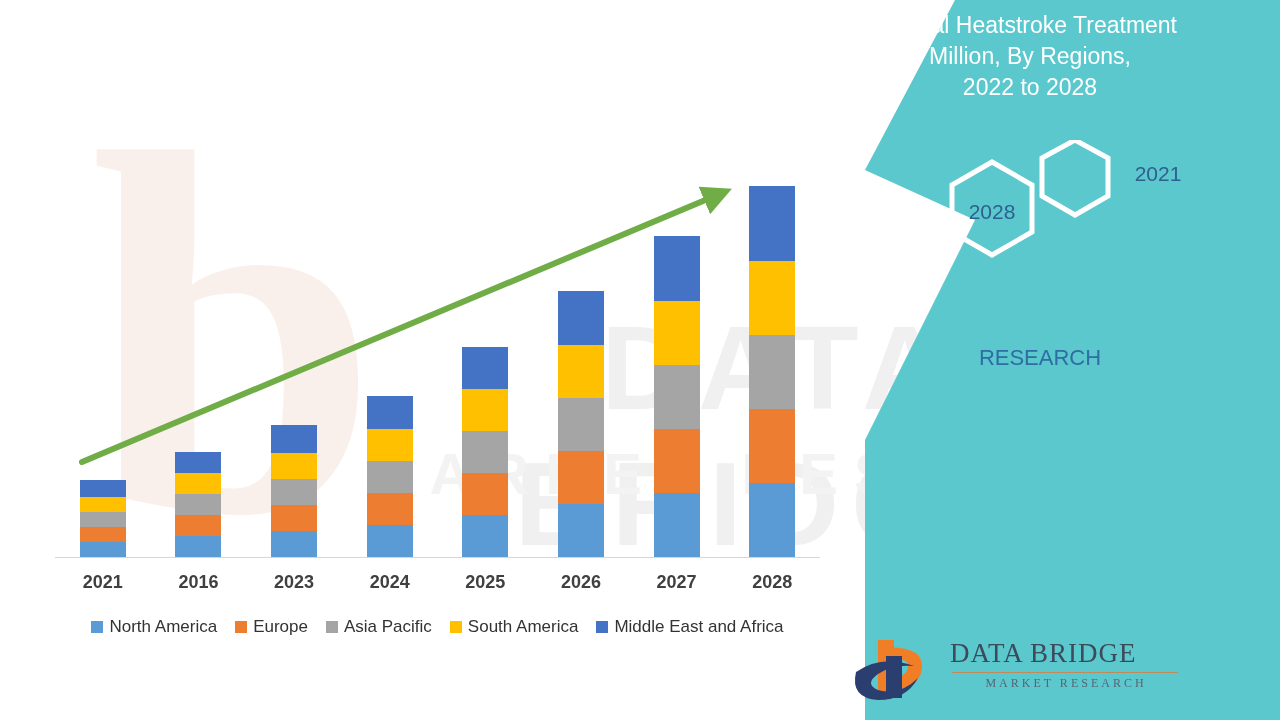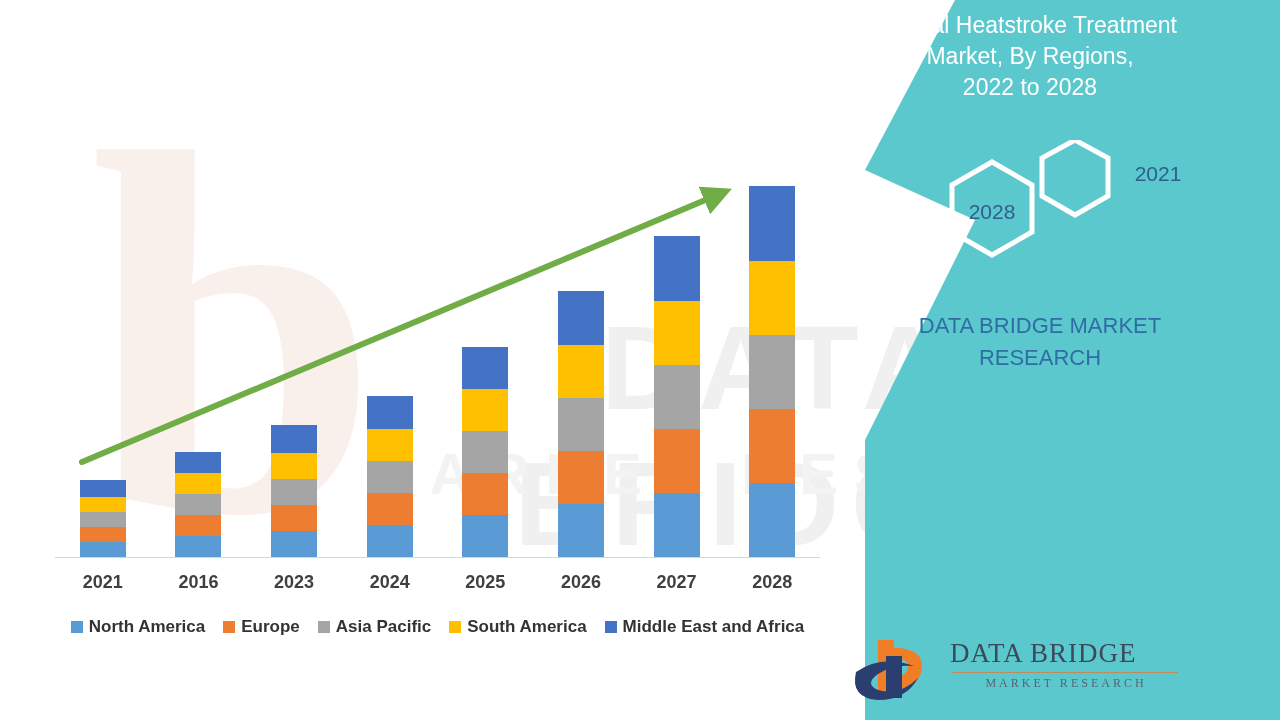--- a/index.html
+++ b/index.html
@@ -41,21 +41,21 @@
   .bar{width:46px;display:flex;flex-direction:column-reverse;}
   .seg{width:100%;}
 
   .xlabels{position:absolute;left:55px;top:572px;width:765px;display:flex;}
   .xlab{flex:1 1 0;text-align:center;color:#404040;font-size:18px;font-weight:700;}
 
   .legend{position:absolute;left:55px;top:617px;width:765px;
           display:flex;justify-content:center;align-items:center;gap:18px;}
   .leg-item{display:flex;align-items:center;gap:6px;}
   .leg-sw{width:12px;height:12px;display:inline-block;}
-  .leg-lb{color:#333;font-size:17px;font-weight:700;white-space:nowrap;}
+  .leg-lb{color:#333;font-size:17px;font-weight:400;white-space:nowrap;}
 
   
   .arrow-svg{position:absolute;left:0;top:0;width:860px;height:620px;pointer-events:none;}
 
   
   .teal{position:absolute;left:0;top:0;width:1280px;height:720px;pointer-events:none;}
   .rightwrap{position:absolute;left:830px;top:0;width:400px;height:720px;}
   .panel-title{
     position:absolute;left:20px;top:10px;width:360px;text-align:center;
     color:#ffffff;font-size:23px;line-height:31px;font-weight:400;
@@ -214,37 +214,37 @@
       <div class="leg-item">
         <span class="leg-sw" style="background: rgb(68, 114, 196);"></span>
         <span class="leg-lb">Middle East and Africa</span>
       </div>
     </div>
 
   <div class="rightwrap">
 
     <div class="panel-title">
       <span>Global Heatstroke Treatment</span><br>
-      <span>Market, By Regions,</span><br>
+      <span>Million, By Regions,</span><br>
       <span>2022 to 2028</span>
     </div>
 
     <div class="hexes">
       <svg viewBox="0 0 400 140" width="400" height="140">
 
         <polygon points="122,45 162,22 202,45 202,92 162,115 122,92" fill="none" stroke="#ffffff" stroke-width="5"></polygon>
 
         <polygon points="212,18 245,0 278,18 278,56 245,75 212,56" fill="none" stroke="#ffffff" stroke-width="5"></polygon>
       </svg>
       <div class="hex-label" style="left:-38px;top:60px;">2028</div>
       <div class="hex-label" style="left:128px;top:22px;">2021</div>
     </div>
 
     <div class="brand">
-      <span>DATA BRIDGE MARKET</span><br>
+      <br>
       <span>RESEARCH</span>
     </div>
 
     <div class="logo">
       <svg width="100" height="70" viewBox="0 0 100 70" style="position:absolute;left:8px;top:4px;">
         <path d="M30 6 L30 58 L46 58 L46 6 Z" fill="#F07E26"></path>
         <path d="M30 14 Q76 10 74 34 Q72 54 44 56 L44 44 Q60 42 60 32 Q60 22 30 26 Z" fill="#F07E26"></path>
         <path d="M38 22 L38 64 L54 64 L54 22 Z" fill="#2B3E70"></path>
         <path d="M8 38 Q34 20 66 32 Q44 30 30 40 Q16 50 30 56 Q52 62 70 44 Q58 66 30 66 Q2 64 8 38 Z" fill="#2B3E70"></path>
       </svg>

